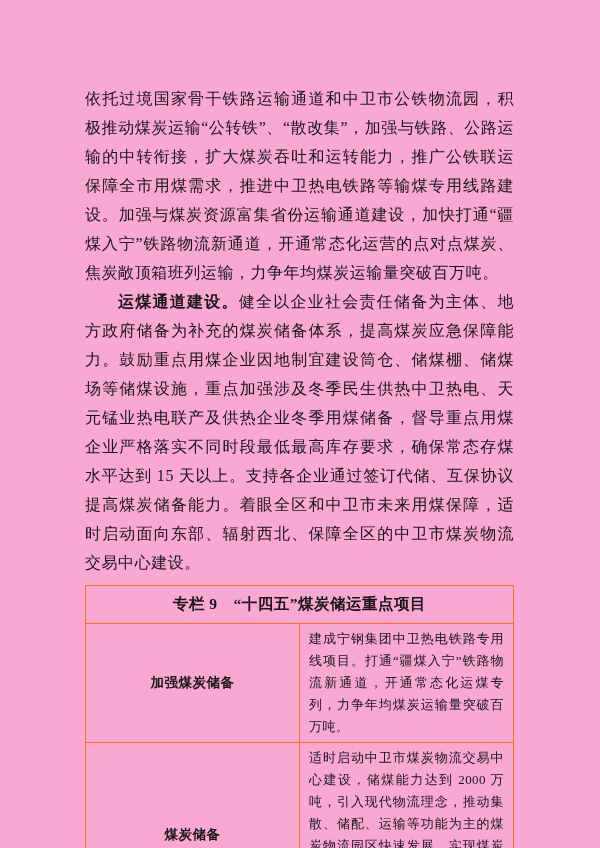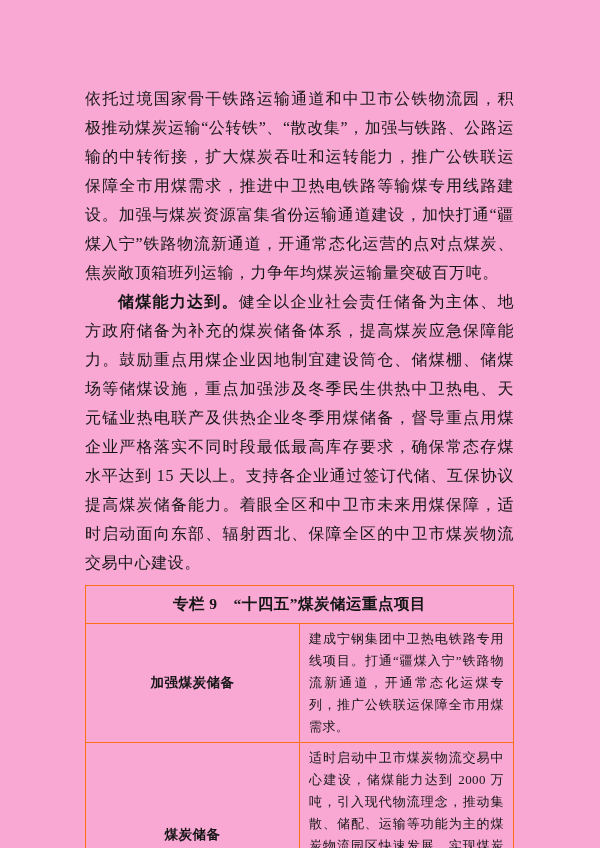--- a/index.html
+++ b/index.html
@@ -79,30 +79,30 @@
   }
 </style>
 </head>
 <body>
 
 <div class="page">
   <div class="content">
 
     <p class="para"><span>依托过境国家骨干铁路运输通道和中卫市公铁物流园，积极推动煤炭运输“公转铁”、“散改集”，加强与铁路、公路运输的中转衔接，扩大煤炭吞吐和运转能力，推广公铁联运保障全市用煤需求，推进中卫热电铁路等输煤专用线路建设。加强与煤炭资源富集省份运输通道建设，加快打通“疆煤入宁”铁路物流新通道，开通常态化运营的点对点煤炭、焦炭敞顶箱班列运输，力争年均煤炭运输量突破百万吨。</span></p>
 
-    <p class="para indent"><span class="lead">储煤能力达到。</span><span>健全以企业社会责任储备为主体、地方政府储备为补充的煤炭储备体系，提高煤炭应急保障能力。鼓励重点用煤企业因地制宜建设筒仓、储煤棚、储煤场等储煤设施，重点加强涉及冬季民生供热中卫热电、天元锰业热电联产及供热企业冬季用煤储备，督导重点用煤企业严格落实不同时段最低最高库存要求，确保常态存煤水平达到 15 天以上。支持各企业通过签订代储、互保协议提高煤炭储备能力。着眼全区和中卫市未来用煤保障，适时启动面向东部、辐射西北、保障全区的中卫市煤炭物流交易中心建设。</span></p>
+    <p class="para indent"><span class="lead">运煤通道建设。</span><span>健全以企业社会责任储备为主体、地方政府储备为补充的煤炭储备体系，提高煤炭应急保障能力。鼓励重点用煤企业因地制宜建设筒仓、储煤棚、储煤场等储煤设施，重点加强涉及冬季民生供热中卫热电、天元锰业热电联产及供热企业冬季用煤储备，督导重点用煤企业严格落实不同时段最低最高库存要求，确保常态存煤水平达到 15 天以上。支持各企业通过签订代储、互保协议提高煤炭储备能力。着眼全区和中卫市未来用煤保障，适时启动面向东部、辐射西北、保障全区的中卫市煤炭物流交易中心建设。</span></p>
 
     <table class="box-table">
       <tbody>
         <tr>
           <td class="t-title" colspan="2">专栏 9　“十四五”煤炭储运重点项目</td>
         </tr>
         <tr>
           <td class="t-label">加强煤炭储备</td>
-          <td class="t-content">建成宁钢集团中卫热电铁路专用线项目。打通“疆煤入宁”铁路物流新通道，开通常态化运煤专列，推广公铁联运保障全市用煤需求。</td>
+          <td class="t-content">建成宁钢集团中卫热电铁路专用线项目。打通“疆煤入宁”铁路物流新通道，开通常态化运煤专列，力争年均煤炭运输量突破百万吨。</td>
         </tr>
         <tr>
           <td class="t-label">煤炭储备</td>
           <td class="t-content">适时启动中卫市煤炭物流交易中心建设，储煤能力达到 2000 万吨，引入现代物流理念，推动集散、储配、运输等功能为主的煤炭物流园区快速发展，实现煤炭产品及其他大宗产品交易一站式、便利化和公开透明的现代化市场交易。</td>
         </tr>
       </tbody>
     </table>
 
   </div>
 

